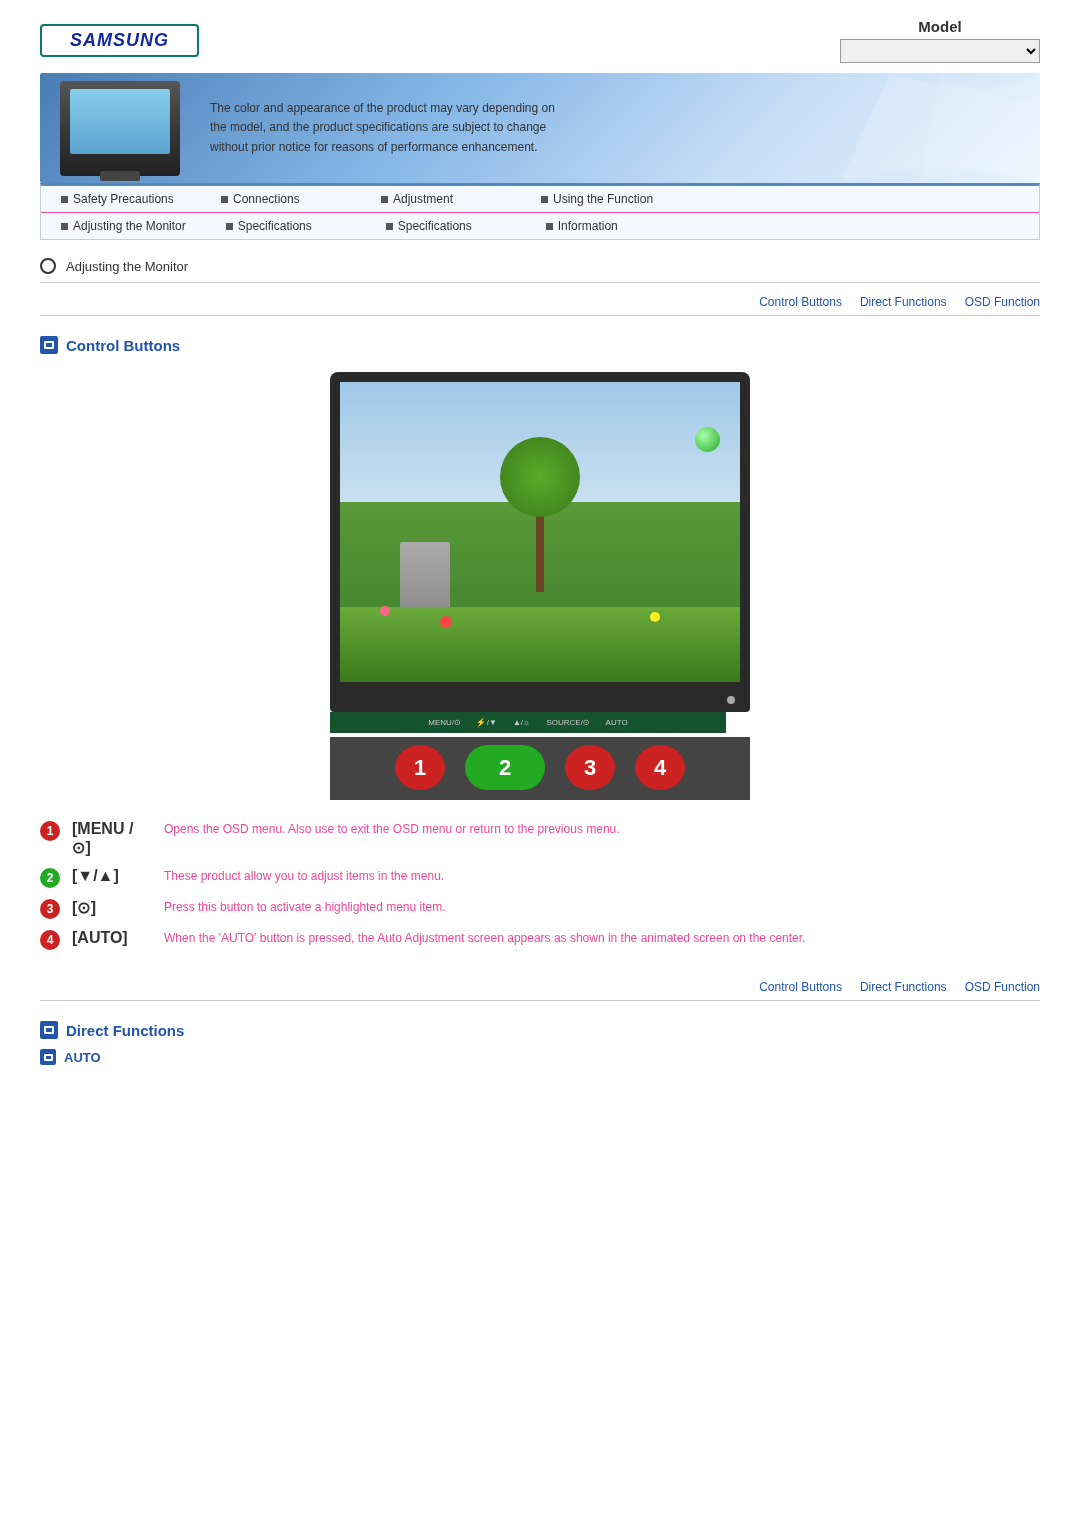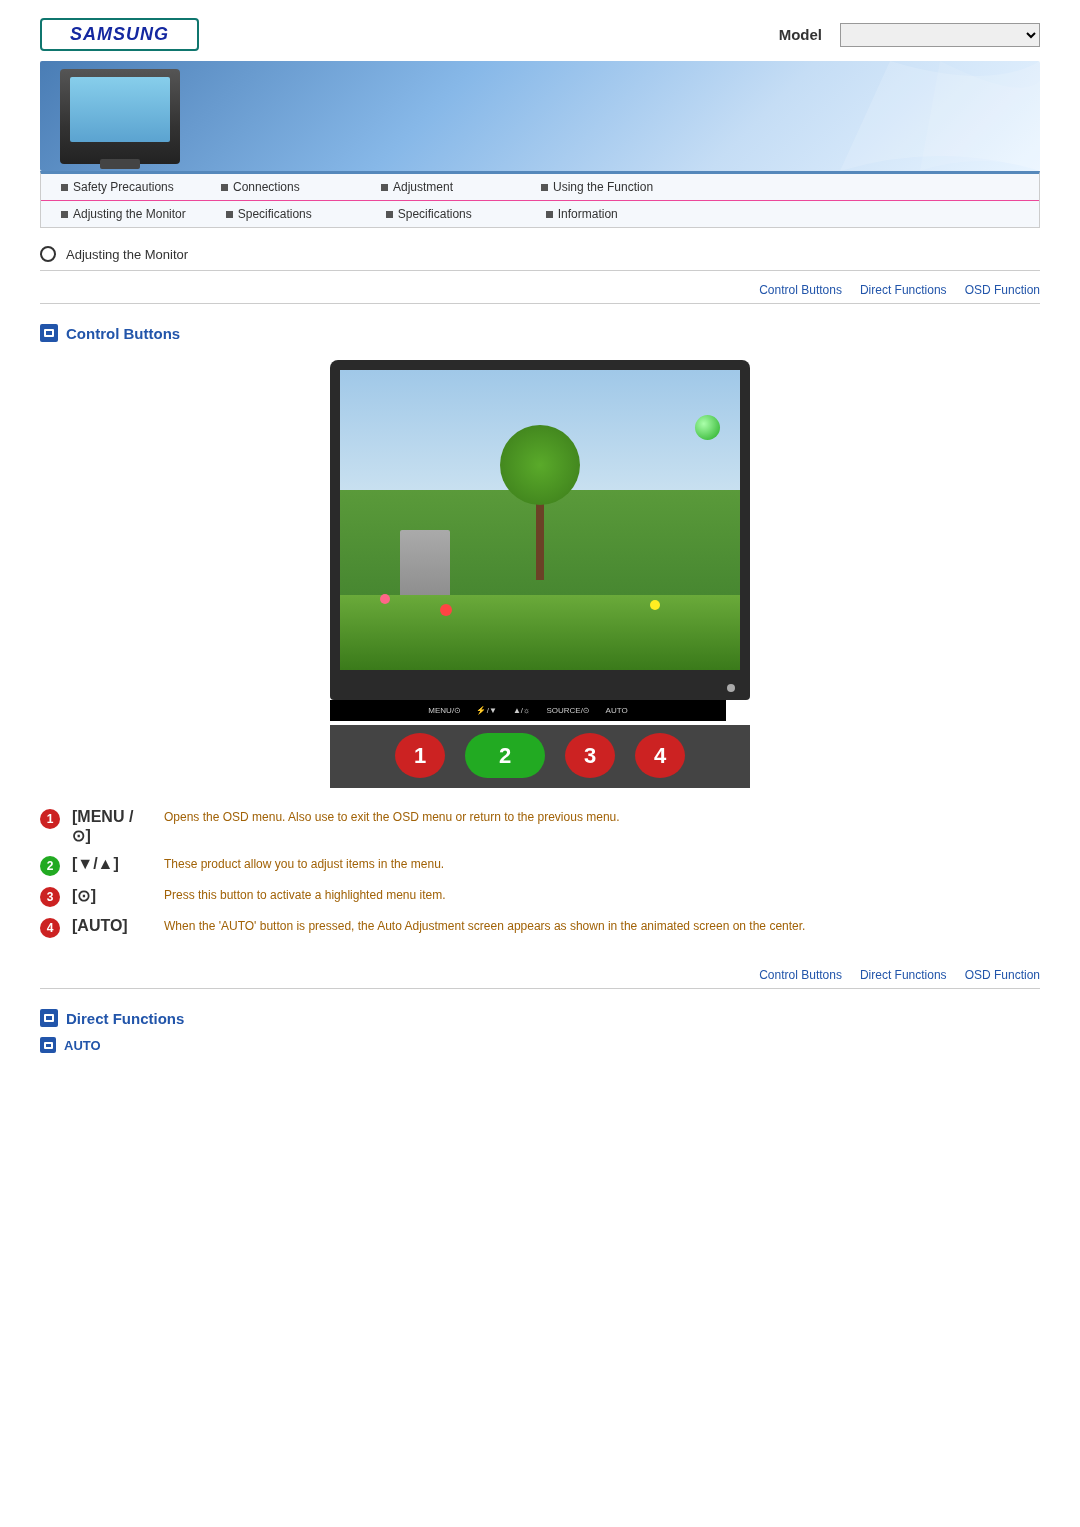--- a/index.html
+++ b/index.html
@@ -24,23 +24,24 @@
       color: #1428A0;
       font-style: italic;
       letter-spacing: 1px;
       border: 2px solid #0f766e;
       padding: 4px 28px;
       border-radius: 4px;
     }
     .model-area {
       display: flex;
       align-items: center;
-      gap: 18px;
+      gap: 4px;
       font-size: 15px;
       font-weight: bold;
+      flex-direction: column;
     }
     .model-select {
       width: 200px;
       height: 24px;
       border: 1px solid #999;
       font-size: 13px;
     }
 
     
     .banner {
@@ -225,21 +226,21 @@
     .monitor-power-led {
       position: absolute;
       bottom: 8px; right: 15px;
       width: 8px; height: 8px;
       background: #aaa;
       border-radius: 50%;
     }
     
     .button-strip {
       width: 396px;
-      background: #000000;
+      background: #14532d;
       padding: 6px 10px;
       display: flex;
       align-items: center;
       justify-content: center;
       gap: 4px;
       font-size: 9px;
       color: #ccc;
     }
     .btn-strip-label {
       font-size: 8px;
@@ -298,21 +299,21 @@
     .ctrl-num-2 { background: #22aa22; }
     .ctrl-num-3 { background: #cc2222; }
     .ctrl-num-4 { background: #cc2222; }
     .ctrl-label {
       font-weight: bold;
       min-width: 80px;
       font-size: 16px;
     }
     .ctrl-desc {
       font-size: 12px;
-      color: #a16207;
+      color: #ec4899;
       line-height: 1.5;
     }
 
     
     .section-tabs-bottom {
       margin: 30px 40px 0 40px;
       display: flex;
       justify-content: flex-end;
       gap: 18px;
       font-size: 12px;
@@ -364,20 +365,21 @@
     <span>Model</span>
     <select class="model-select"></select>
   </div>
 </div>
 
 <div class="banner">
   <div class="banner-monitor-img">
     <div class="banner-monitor-screen"></div>
     <div class="banner-monitor-stand"></div>
   </div>
+  <div class="banner-text">The color and appearance of the product may vary depending on the model, and the product specifications are subject to change without prior notice for reasons of performance enhancement.</div>
   <svg class="banner-curves" viewBox="0 0 300 110" xmlns="http://www.w3.org/2000/svg">
     <path d="M150,0 Q250,30 300,0 L300,110 Q200,80 100,110 Z" fill="rgba(255,255,255,0.15)"></path>
     <path d="M200,0 Q280,40 300,20 L300,110 Q240,90 180,110 Z" fill="rgba(255,255,255,0.1)"></path>
   </svg>
 </div>
 
 <div class="nav-bar">
   <div class="nav-row">
     <div class="nav-item">
       <span class="nav-bullet"></span>

